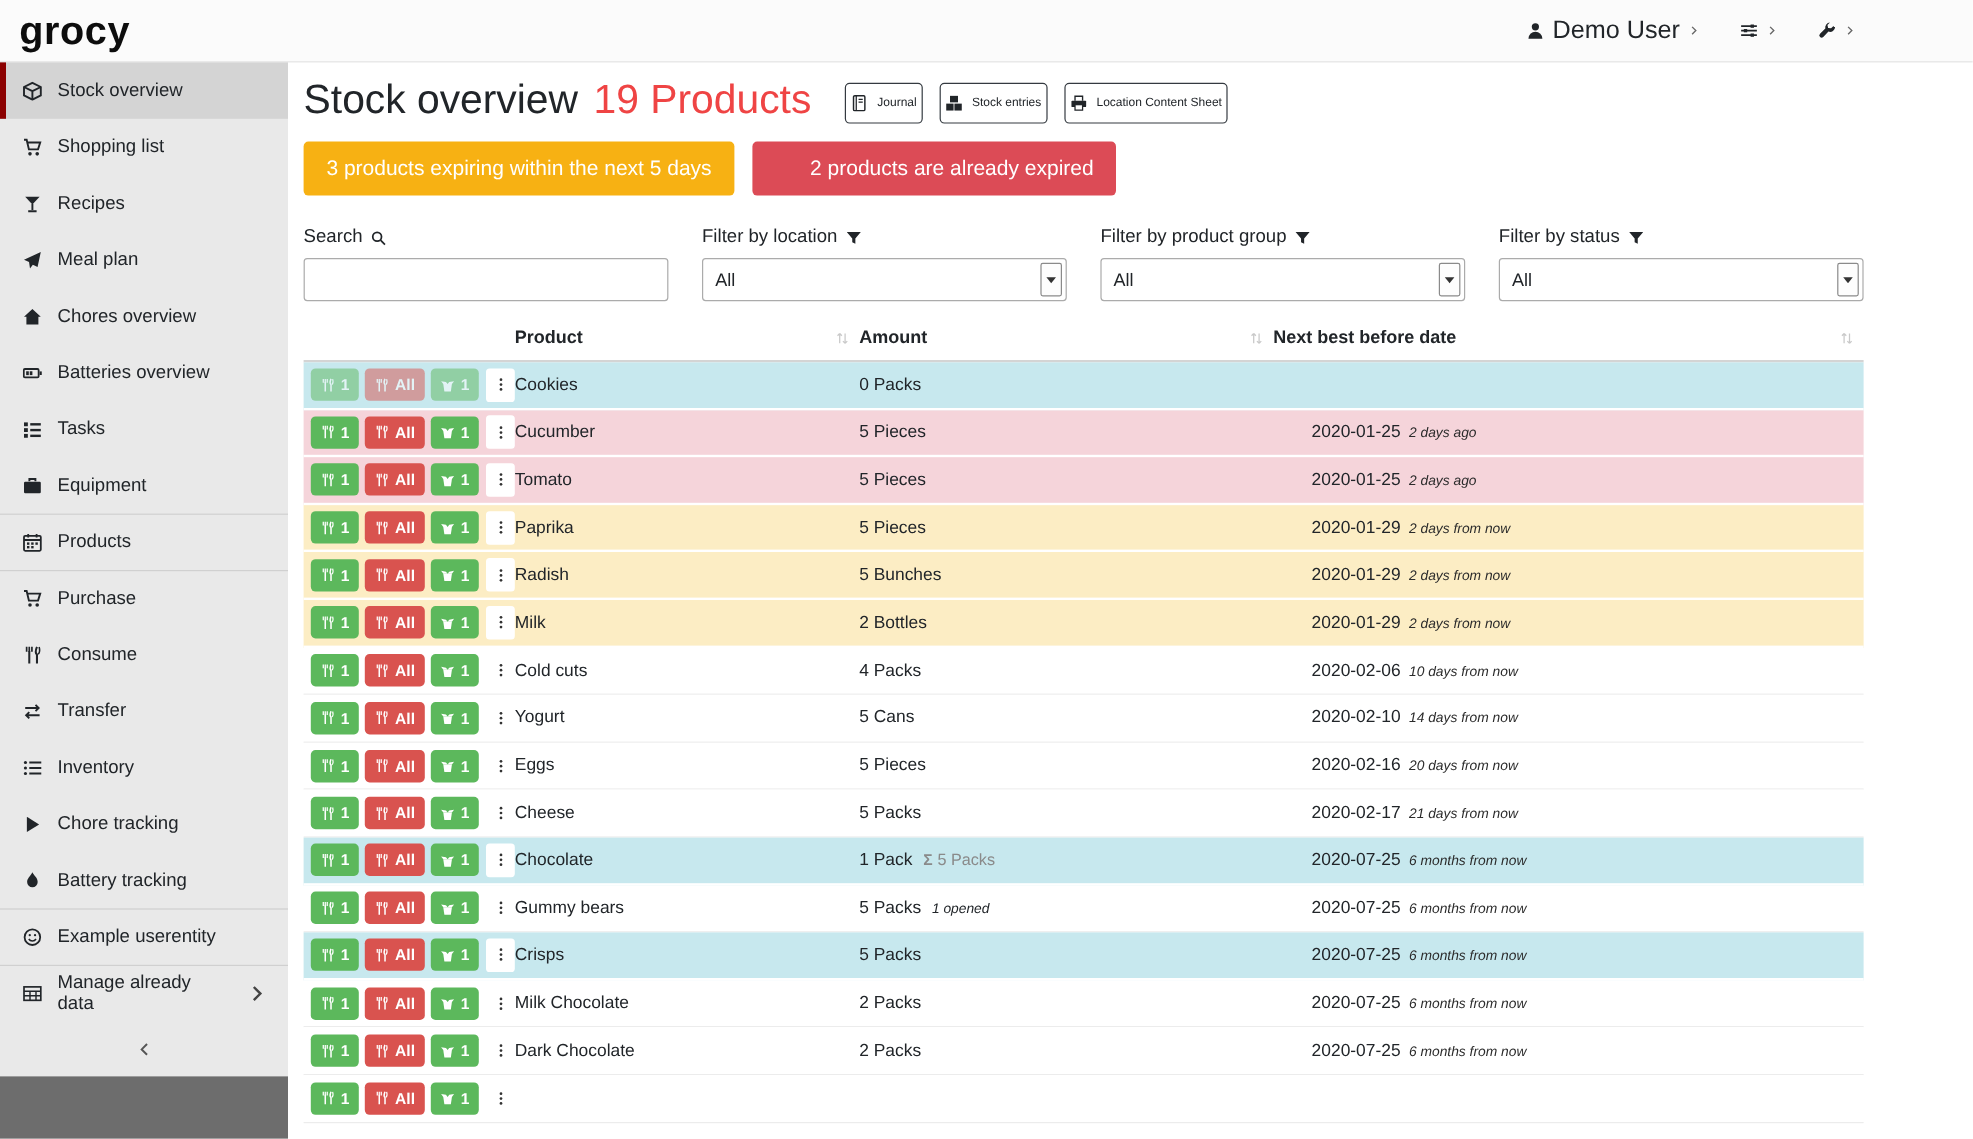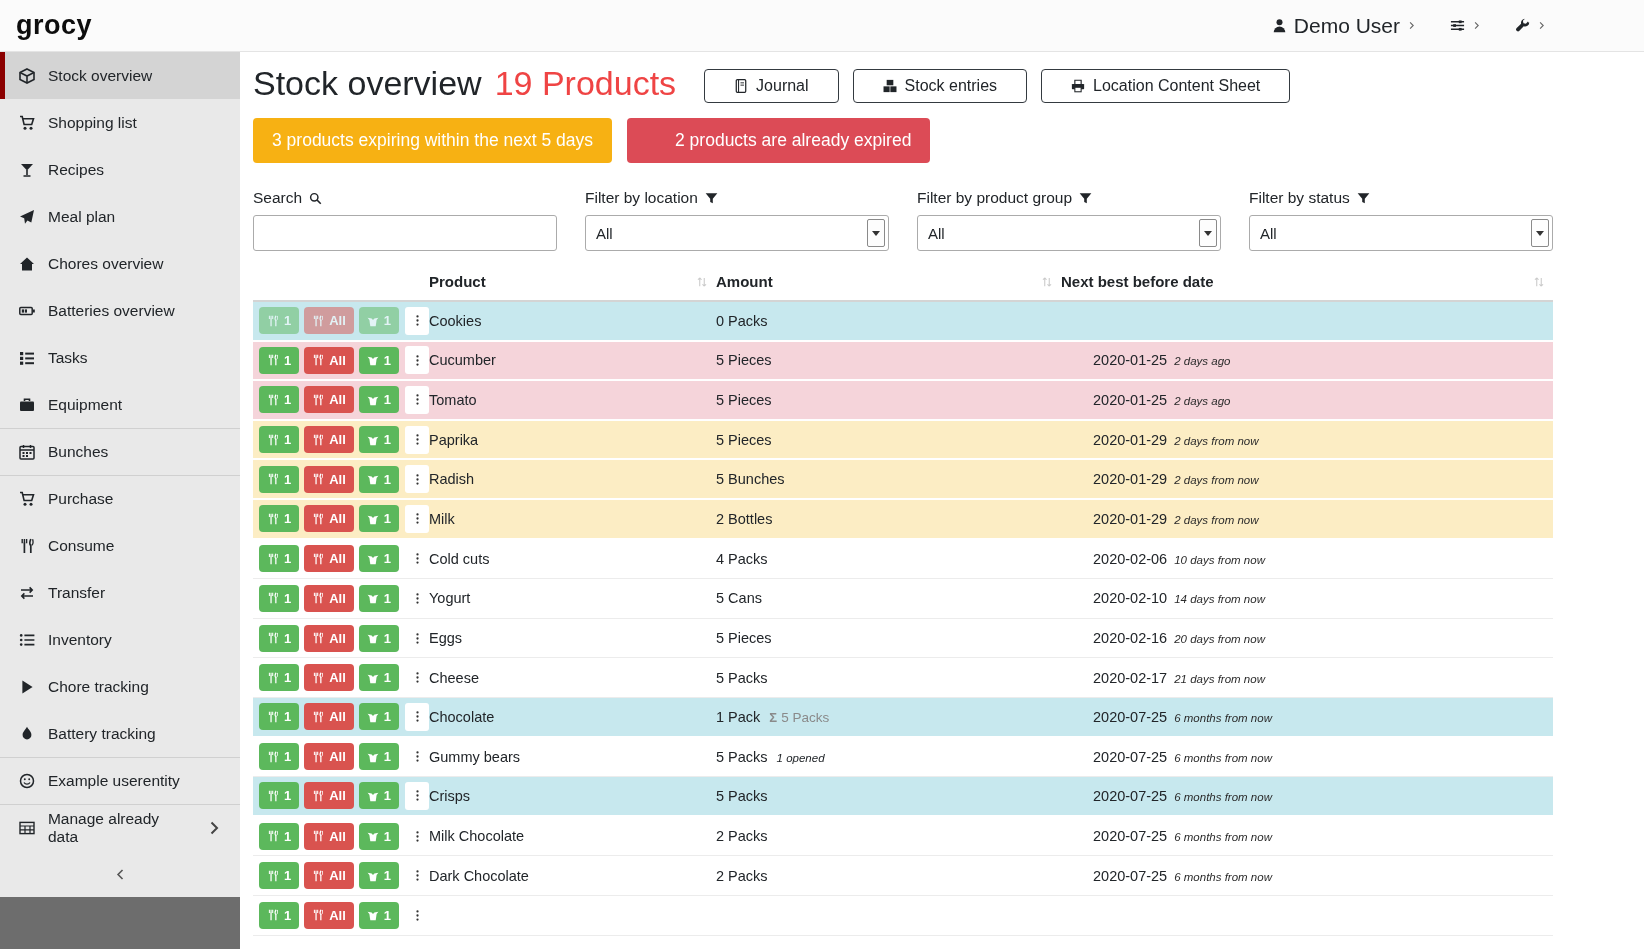--- a/index.html
+++ b/index.html
@@ -12,21 +12,21 @@
   #app { width:1644px; height:949px; overflow:hidden; display:flex; flex-direction:column; }
 
   .icn { display:inline-flex; align-items:center; justify-content:center; line-height:1; }
   .icn svg { width:15px; height:15px; display:block; }
 
   
   .topbar {
     height:52px; flex:0 0 52px; display:flex; align-items:center; justify-content:space-between;
     padding:0 98px 0 16px; background:#fbfbfb; border-bottom:1px solid #e4e4e4;
   }
-  .logo { font-size:27px; font-weight:bold; color:#0d0d0d; letter-spacing:.5px; cursor:pointer; }
+  .logo { font-size:33px; font-weight:bold; color:#0d0d0d; letter-spacing:.5px; cursor:pointer; }
   .topbar-right { display:flex; align-items:center; gap:34px; }
   .topbar-item { display:flex; align-items:center; gap:7px; font-size:21px; color:#212529; cursor:pointer; }
   .topbar-item .chev svg { width:9px; height:9px; color:#666; }
 
   
   .layout { display:flex; height:897px; }
 
   
   .sidebar { width:240px; flex:0 0 240px; background:#e9e9e9; display:flex; flex-direction:column; }
   .menu-item {
@@ -46,23 +46,23 @@
   
   .main { flex:1; padding:12px 0 0 13px; overflow:hidden; }
   .content { width:1300px; }
 
   .title-row { display:flex; align-items:center; }
   .title-group { display:flex; align-items:baseline; gap:13px; }
   .page-title { font-size:34px; font-weight:500; color:#212529; }
   .page-subtitle { font-size:34px; font-weight:400; color:#ef4444; }
   .toolbar { display:flex; gap:14px; margin-left:28px; margin-top:4px; }
   .tbtn {
-    display:inline-flex; align-items:center; gap:8px; padding:6px 29px;
+    display:inline-flex; align-items:center; gap:8px; padding:6px 4px;
     border:1px solid #343a40; border-radius:4px; background:#fff;
-    font-family:inherit; font-size:16px; color:#212529; cursor:pointer; height:34px;
+    font-family:inherit; font-size:10px; color:#212529; cursor:pointer; height:34px;
   }
   .tbtn .icn svg { width:14px; height:14px; }
 
   .alerts { display:flex; gap:15px; margin-top:15px; }
   .alert {
     height:45px; display:flex; align-items:center; padding:0 19px;
     border-radius:4px; color:#fff; font-size:17.5px; cursor:pointer; white-space:nowrap;
   }
 
   .filters { display:grid; grid-template-columns:repeat(4,304px); column-gap:28px; margin-top:26px; }
@@ -259,21 +259,21 @@
               <svg viewBox="0 0 16 16">
                 <rect x="1" y="2.5" width="14" height="12.5" rx="1" fill="none" stroke="currentColor" stroke-width="1.5"></rect>
                 <path d="M1 6h14M4.5 1v3M11.5 1v3" stroke="currentColor" stroke-width="1.5"></path>
                 <rect x="3.5" y="8" width="2" height="2" fill="currentColor"></rect>
                 <rect x="7" y="8" width="2" height="2" fill="currentColor"></rect>
                 <rect x="10.5" y="8" width="2" height="2" fill="currentColor"></rect>
                 <rect x="3.5" y="11" width="2" height="2" fill="currentColor"></rect>
                 <rect x="7" y="11" width="2" height="2" fill="currentColor"></rect>
               </svg>
             </span>
-            <span>Bunches</span>
+            <span>Products</span>
           </div>
           <div class="menu-item divided">
             <span class="icn">
               <svg viewBox="0 0 16 16">
                 <path d="M1 1.5h2.2l1.9 8h7.6l1.8-5.8H4" fill="none" stroke="currentColor" stroke-width="1.6"></path>
                 <circle cx="6" cy="13.2" r="1.5" fill="currentColor"></circle>
                 <circle cx="12" cy="13.2" r="1.5" fill="currentColor"></circle>
               </svg>
             </span>
             <span>Purchase</span>

